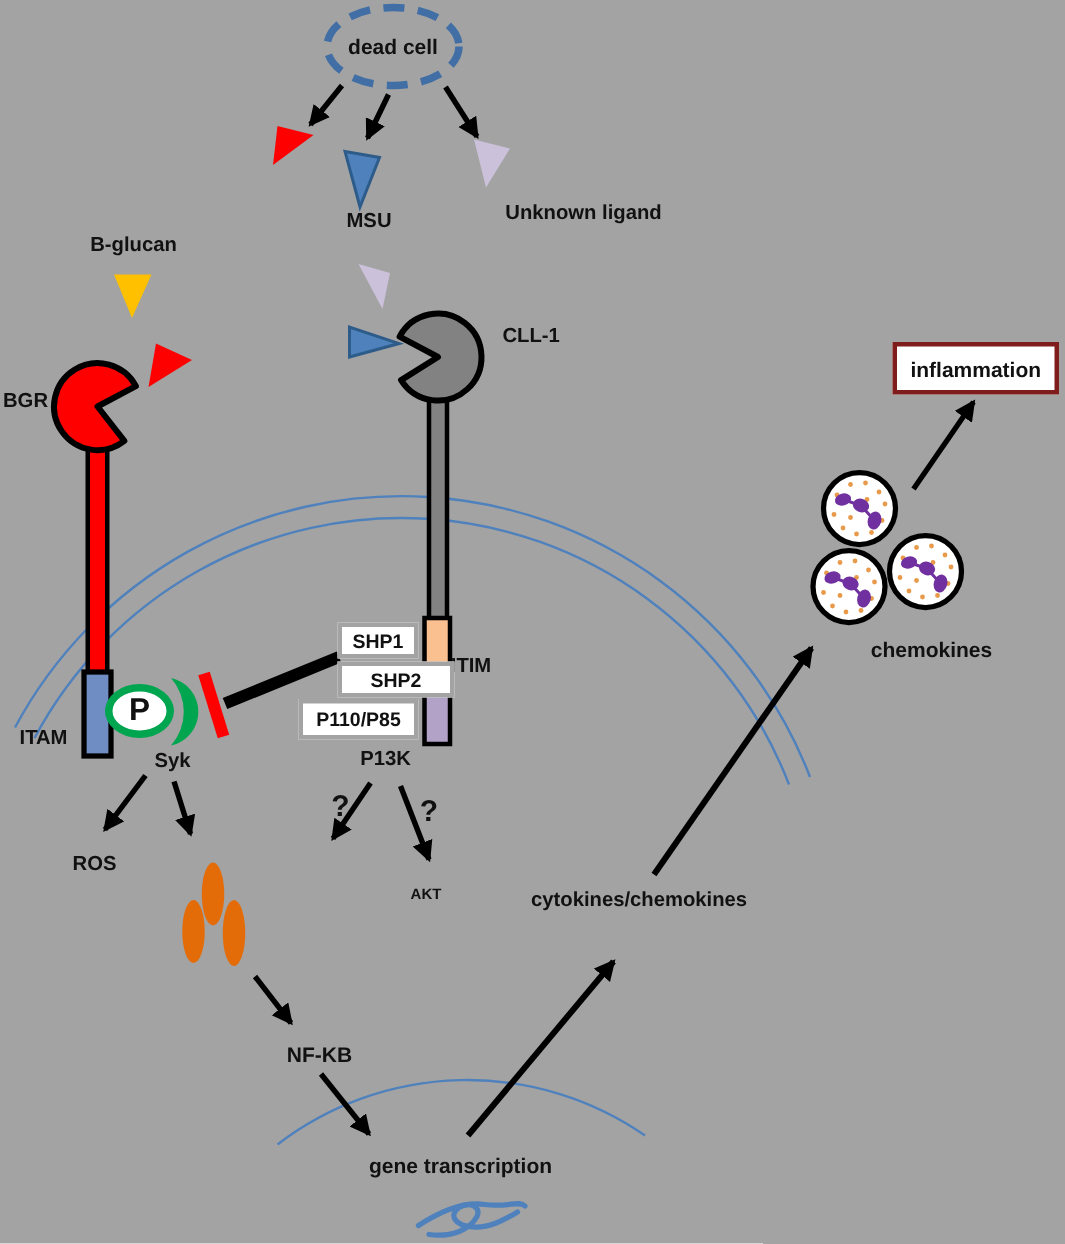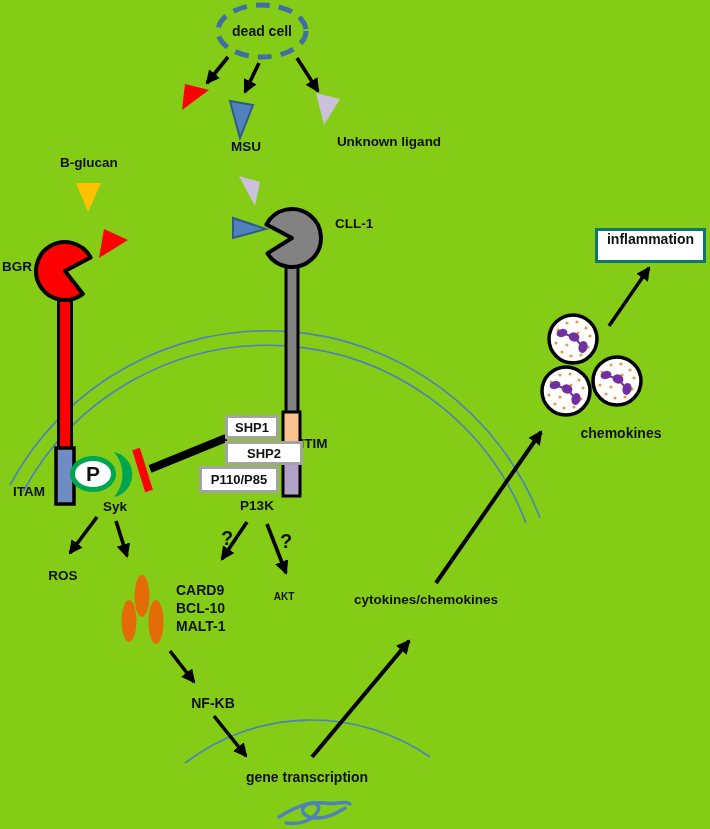--- a/index.html
+++ b/index.html
@@ -1,17 +1,17 @@
 <!DOCTYPE html>
 <html><head>
 <meta charset="utf-8">
 <style>
   html,body{margin:0;padding:0;background:#fff;}
   .canvas{
-    position:relative;width:710px;height:829px;background:#84cc16;overflow:hidden;
+    position:relative;width:710px;height:829px;background:#a3a3a3;overflow:hidden;
     font-family:"Liberation Sans", sans-serif;
   }
   svg.layer{position:absolute;left:0;top:0;}
   .lbl{
     position:absolute;font-weight:bold;color:#111;font-size:13.5px;white-space:nowrap;
   }
   .ctr{transform:translateX(-50%);text-align:center;}
   .lbl-dead{font-size:14px;}
   .q{font-size:20px;}
   .p-ring{
@@ -23,22 +23,22 @@
   .bluebox{
     position:absolute;background:#fff;border:3px solid #a3a3a3;
     display:flex;align-items:center;justify-content:center;
     font-weight:bold;font-size:13px;color:#111;box-sizing:border-box;
   }
   .shp1{left:225px;top:415px;width:54px;height:24px;}
   .shp2{left:225px;top:441px;width:78px;height:24px;justify-content:center;}
   .p110{left:199px;top:466px;width:80px;height:27px;}
   .inflammation-box{
     position:absolute;left:595px;top:228px;width:111px;height:35px;
-    background:#fff;border:3px solid #0f766e;box-sizing:border-box;
-    display:flex;justify-content:center;
+    background:#fff;border:3px solid #7f1d1d;box-sizing:border-box;
+    display:flex;align-items:center;justify-content:center;
     font-weight:bold;font-size:14px;color:#111;
   }
   .multiline{line-height:18px;}
   .cyt{line-height:17.5px;}
 </style>
 </head>
 <body>
 
 <div class="canvas">
 
@@ -153,25 +153,20 @@
   </div>
   <div class="bluebox p110">
     <span>P110/P85</span>
   </div>
   <div class="lbl ctr" style="left:257px;top:498px;">P13K</div>
 
   <div class="lbl ctr" style="left:63px;top:568px;">ROS</div>
   <div class="lbl ctr q" style="left:227px;top:527px;">?</div>
   <div class="lbl ctr q" style="left:286px;top:530px;">?</div>
 
-  <div class="lbl multiline" style="left:176px;top:581px;font-size:14px;">
-    <div>CARD9</div>
-    <div>BCL-10</div>
-    <div>MALT-1</div>
-  </div>
 
   <div class="lbl ctr" style="left:284px;top:591px;font-size:10px;">AKT</div>
   <div class="lbl ctr" style="left:213px;top:695px;font-size:14px;">NF-KB</div>
   <div class="lbl ctr" style="left:307px;top:769px;font-size:14px;">gene transcription</div>
 
   <div class="lbl cyt" style="left:354px;top:591px;">
     <div>cytokines/chemokines</div>
   </div>
 
   <div class="lbl ctr" style="left:621px;top:425px;font-size:14px;">chemokines</div>

